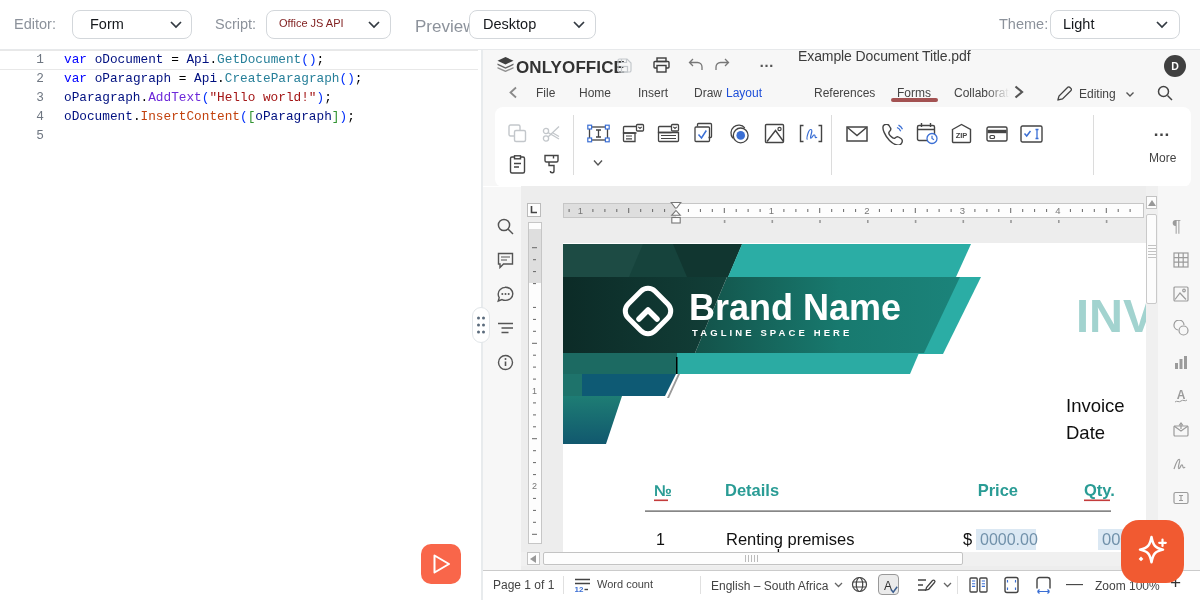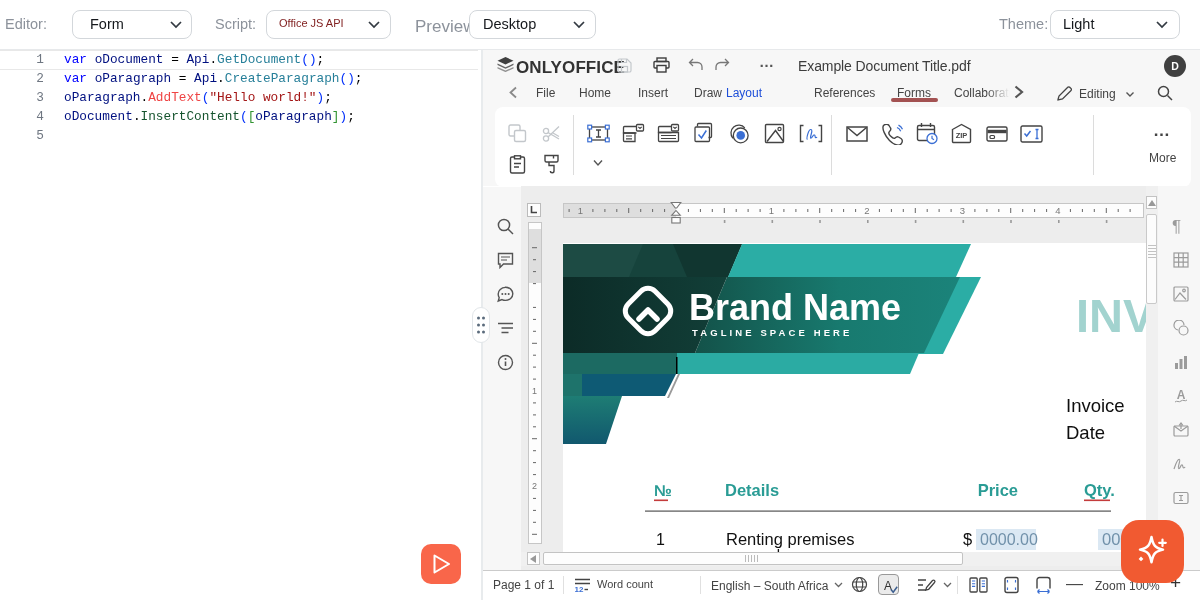--- a/index.html
+++ b/index.html
@@ -2,21 +2,21 @@
 <html><head><meta charset="utf-8">
 <style>
 *{margin:0;padding:0;box-sizing:border-box}
 html,body{width:1200px;height:600px;overflow:hidden;background:#fff;font-family:"Liberation Sans",sans-serif}
 .abs{position:absolute}
 svg{display:block}
 </style></head>
 <body>
 
 <div class="abs" style="left:0;top:0;width:1200px;height:50px;background:#fff;border-bottom:1px solid #e7e9eb"></div>
-<div class="abs" style="left:5px;top:16px;font-size:14.5px;color:#8c929b">Editor:</div>
+<div class="abs" style="left:14px;top:16px;font-size:14.5px;color:#8c929b">Editor:</div>
 <div class="abs" style="left:72px;top:10px;width:120px;height:29px;border:1px solid #d3d7db;border-radius:8px;background:#fff"></div>
 <div class="abs" style="left:90px;top:16px;font-size:14.5px;color:#15181c">Form</div>
 <svg class="abs" style="left:169px;top:20px" width="14" height="9" viewBox="0 0 14 9">
     <path d="M2 2l5 5 5-5" fill="none" stroke="#333a42" stroke-width="1.7"></path>
   </svg>
 <div class="abs" style="left:215px;top:16px;font-size:14.5px;color:#8c929b">Script:</div>
 <div class="abs" style="left:266px;top:10px;width:125px;height:29px;border:1px solid #d3d7db;border-radius:8px;background:#fff"></div>
 <div class="abs" style="left:279px;top:17px;font-size:11px;color:#7f1d1d">Office JS API</div>
 <svg class="abs" style="left:367px;top:20px" width="14" height="9" viewBox="0 0 14 9">
     <path d="M2 2l5 5 5-5" fill="none" stroke="#333a42" stroke-width="1.7"></path>
@@ -32,22 +32,22 @@
 <div class="abs" style="left:1063px;top:16px;font-size:14.5px;color:#15181c">Light</div>
 <svg class="abs" style="left:1155px;top:20px" width="14" height="9" viewBox="0 0 14 9">
     <path d="M2 2l5 5 5-5" fill="none" stroke="#333a42" stroke-width="1.7"></path>
   </svg>
 
 <div class="abs" style="left:0;top:50px;width:481px;height:550px;background:#fff"></div>
 <div class="abs" style="left:0;top:50px;width:478px;height:20px;border-top:1px solid #e8e8e8;border-bottom:1px solid #e8e8e8"></div>
 <div class="abs" style="left:0;top:50px;width:44px;font-family:'Liberation Mono',monospace;font-size:12.75px;line-height:19px;color:#6e7681;text-align:right">1<br>2<br>3<br>4<br>5</div>
 <div class="abs" style="left:64px;top:50px;font-family:'Liberation Mono',monospace;font-size:12.75px;line-height:19px;white-space:pre;color:#000000"><span style="color:#0000ff">var</span> <span style="color:#001080">oDocument</span> = <span style="color:#001080">Api</span>.<span style="color:#267f99">GetDocument</span><span style="color:#0431fa">()</span>;
 <span style="color:#0000ff">var</span> <span style="color:#001080">oParagraph</span> = <span style="color:#001080">Api</span>.<span style="color:#267f99">CreateParagraph</span><span style="color:#0431fa">()</span>;
-<span style="color:#001080">oParagraph</span>.<span style="color:#ef4444">AddText</span><span style="color:#0431fa">(</span><span style="color:#a31515">"Hello world!"</span><span style="color:#0431fa">)</span>;
-<span style="color:#001080">oDocument</span>.<span style="color:#14532d">InsertContent</span><span style="color:#0431fa">(</span><span style="color:#319331">[</span><span style="color:#001080">oParagraph</span><span style="color:#319331">]</span><span style="color:#0431fa">)</span>;</div>
+<span style="color:#001080">oParagraph</span>.<span style="color:#6d28d9">AddText</span><span style="color:#0431fa">(</span><span style="color:#a31515">"Hello world!"</span><span style="color:#0431fa">)</span>;
+<span style="color:#001080">oDocument</span>.<span style="color:#c2410c">InsertContent</span><span style="color:#0431fa">(</span><span style="color:#319331">[</span><span style="color:#001080">oParagraph</span><span style="color:#319331">]</span><span style="color:#0431fa">)</span>;</div>
 
 <div class="abs" style="left:481px;top:50px;width:2px;height:550px;background:#e8ebed"></div>
 <div class="abs" style="left:472px;top:307px;width:18px;height:36px;background:#fff;border:1px solid #e2e6e9;border-radius:9px;z-index:60"></div>
 <svg class="abs" style="left:475px;top:315px;z-index:61" width="12" height="20" viewBox="0 0 12 20">
     <g fill="#5b6b7c">
       <circle cx="3.5" cy="3" r="1.5"></circle>
       <circle cx="8.5" cy="3" r="1.5"></circle>
       <circle cx="3.5" cy="10" r="1.5"></circle>
       <circle cx="8.5" cy="10" r="1.5"></circle>
       <circle cx="3.5" cy="17" r="1.5"></circle>
@@ -80,21 +80,21 @@
       <rect x="4" y="8.5" width="9" height="6.5" fill="#f7f7f7"></rect>
     </g>
   </svg>
 <svg class="abs" style="left:688px;top:58px" width="15" height="13" viewBox="0 0 15 13">
     <path d="M5 1L1.5 4.5 5 8M1.5 4.5h8a4.5 4.5 0 014.5 4.5v3" fill="none" stroke="#777" stroke-width="1.3"></path>
   </svg>
 <svg class="abs" style="left:715px;top:58px" width="15" height="13" viewBox="0 0 15 13">
     <path d="M10 1l3.5 3.5L10 8M13.5 4.5h-8A4.5 4.5 0 001 9v3" fill="none" stroke="#777" stroke-width="1.3"></path>
   </svg>
 <div class="abs" style="left:759px;top:53px;font-size:15px;font-weight:bold;color:#555;letter-spacing:1.5px">…</div>
-<div class="abs" style="left:798px;top:58px;font-size:14px;letter-spacing:-0.1px;color:#3d3d3d">Example Document Title.pdf</div>
+<div class="abs" style="left:798px;top:48px;font-size:14px;letter-spacing:-0.1px;color:#3d3d3d">Example Document Title.pdf</div>
 <div class="abs" style="left:1164px;top:55px;width:22px;height:22px;border-radius:50%;background:#404040;color:#fff;font-size:10.5px;font-weight:bold;text-align:center;line-height:22px">D</div>
 
 <svg class="abs" style="left:508px;top:86px" width="10" height="13" viewBox="0 0 10 13">
     <path d="M8 1.5L2.5 6.5 8 11.5" fill="none" stroke="#8a8a8a" stroke-width="1.8"></path>
   </svg>
 <div class="abs" style="left:536px;top:86px;font-size:12px;color:#444">File</div>
 <div class="abs" style="left:579px;top:86px;font-size:12px;color:#444">Home</div>
 <div class="abs" style="left:638px;top:86px;font-size:12px;color:#444">Insert</div>
 <div class="abs" style="left:694px;top:86px;font-size:12px;color:#444">Draw</div>
 <div class="abs" style="left:726px;top:86px;font-size:12px;color:#1d4ed8">Layout</div>

